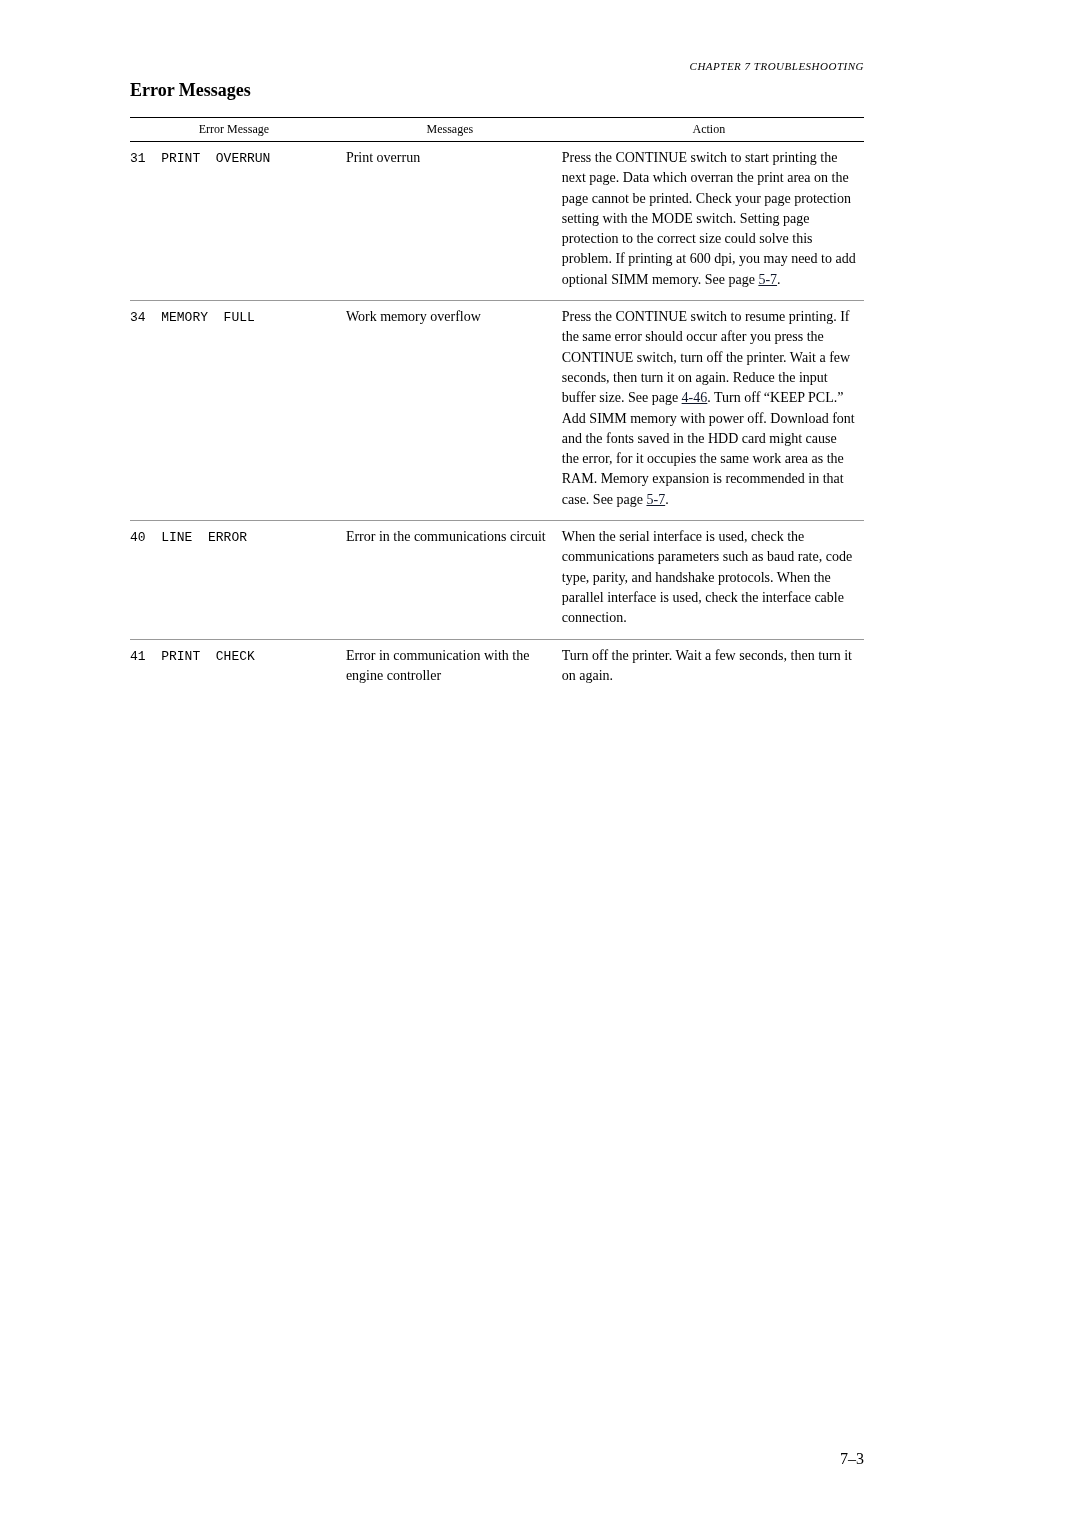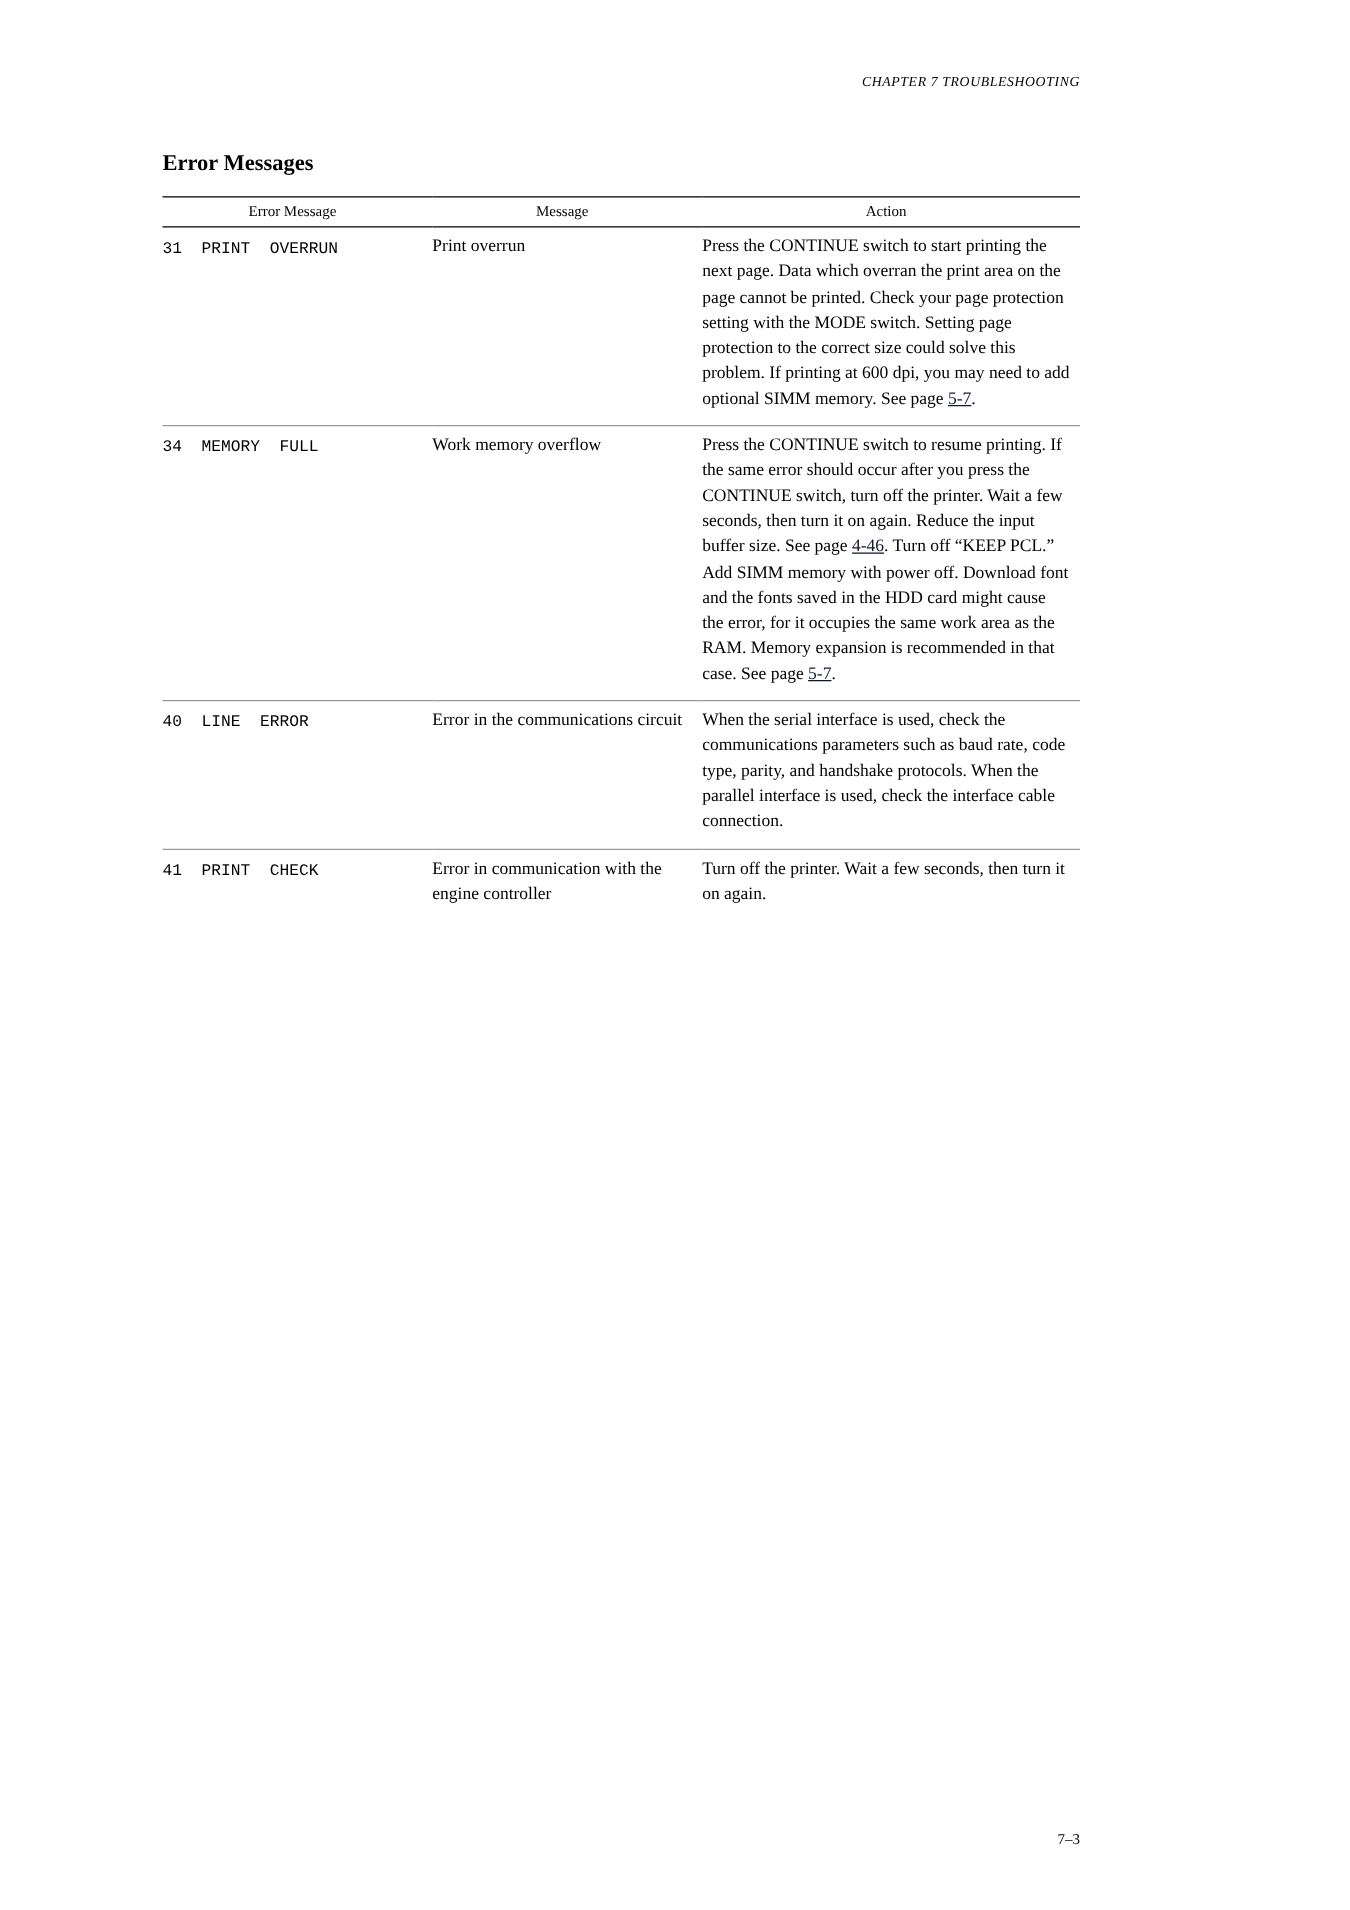--- a/index.html
+++ b/index.html
@@ -32,21 +32,20 @@
       font-style: italic;
       font-size: 11px;
       letter-spacing: 0.5px;
       color: #000;
     }
 
     .section-title {
       font-size: 18px;
       font-weight: bold;
       margin-bottom: 16px;
-      margin-top: 40px;
     }
 
     .error-table {
       width: 100%;
       border-collapse: collapse;
       font-size: 13px;
     }
 
     .error-table thead tr {
       border-top: 1.5px solid #000;
@@ -94,43 +93,43 @@
       margin-left: 40px;
     }
 
     .link-text {
       color: #0f172a;
       text-decoration: underline;
     }
 
     .page-number {
       position: absolute;
-      bottom: 49px;
+      bottom: 60px;
       right: 100px;
-      font-size: 12px;
+      font-size: 16px;
     }
 
     .action-col {
       width: 280px;
     }
   </style>
 </head>
 <body>
 
 <div class="page">
 
   <div class="chapter-header">CHAPTER 7 TROUBLESHOOTING</div>
 
   <div class="section-title">Error Messages</div>
 
   <table class="error-table">
     <thead>
       <tr>
         <th>Error Message</th>
-        <th>Message</th>
+        <th>Messages</th>
         <th class="action-col">Action</th>
       </tr>
     </thead>
     <tbody>
 
       <tr>
         <td>31&nbsp;&nbsp;PRINT&nbsp;&nbsp;OVERRUN</td>
         <td>Print overrun</td>
         <td>
           Press the CONTINUE switch to start printing the next page. Data which overran the print area on the page cannot be printed. Check your page protection setting with the MODE switch. Setting page protection to the correct size could solve this problem. If printing at 600 dpi, you may need to add optional SIMM memory. See page <span class="link-text">5-7</span>.

